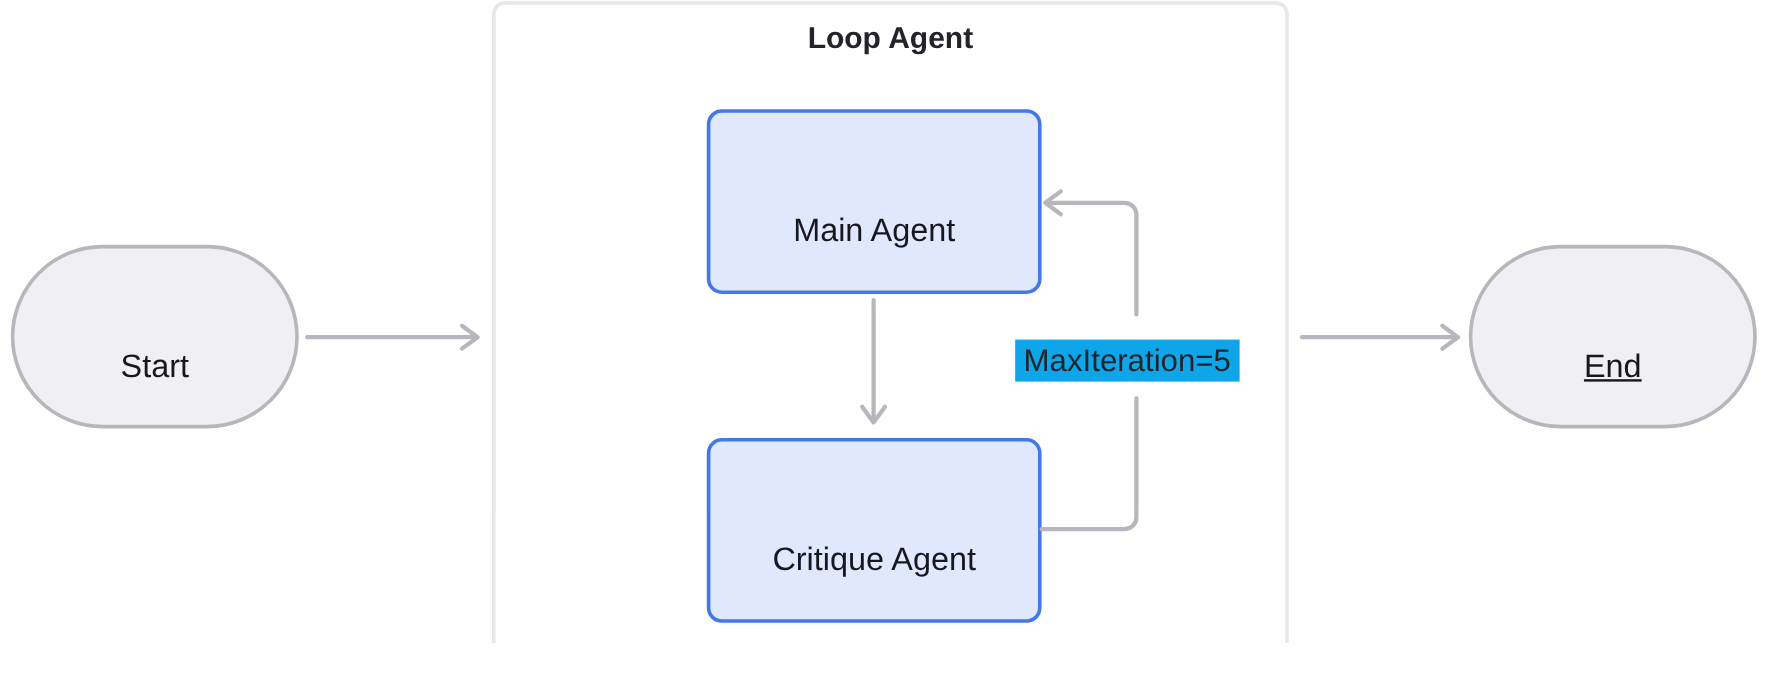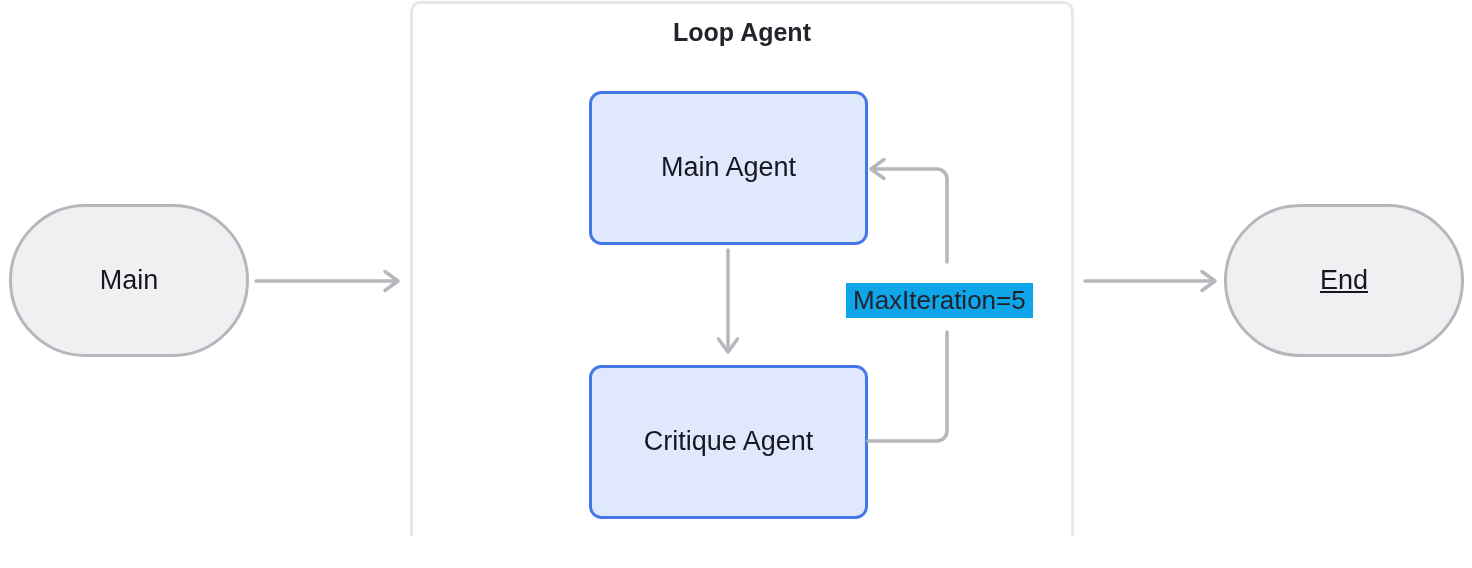--- a/index.html
+++ b/index.html
@@ -31,20 +31,21 @@
     display: flex;
     align-items: center;
     justify-content: center;
     text-align: center;
     color: #17171f;
     font-size: 27px;
     line-height: 1.15;
     font-weight: 400;
     white-space: nowrap;
     pointer-events: none;
+    margin-top: 25px;
   }
   .group-title {
     position: absolute;
     color: #23232b;
     font-size: 25px;
     font-weight: 700;
     white-space: nowrap;
     text-align: center;
   }
   .edge-label {
@@ -99,21 +100,21 @@
     </g>
 
     <g>
       <path d="M 1085 281 L 1213 281" fill="none" stroke="#b6b6bc" stroke-width="3.5" stroke-linecap="round"></path>
       <path d="M 1202 271.5 L 1215 281 L 1202 290.5" fill="none" stroke="#b6b6bc" stroke-width="3.5" stroke-linecap="round" stroke-linejoin="round"></path>
     </g>
   </svg>
 
   <div class="group-title" style="left:411px; top:18px; width:662px;">Loop Agent</div>
 
-  <div class="node-label" style="left:10px; top:205px; width:238px; height:151px;">Main</div>
+  <div class="node-label" style="left:10px; top:205px; width:238px; height:151px;">Start</div>
 
   <div class="node-label" style="left:590px; top:92px; width:277px; height:152px;">Main Agent</div>
 
   <div class="node-label" style="left:590px; top:366px; width:277px; height:152px;border-radius:14px;">Critique Agent</div>
 
   <div class="node-label" style="left:1225px; top:205px; width:238px; height:151px;text-decoration:underline;">End</div>
 
   <div class="edge-label" style="left:846px; top:283px;">MaxIteration=5</div>
 
   <div class="hit" style="left:10px; top:205px; width:238px; height:151px;"></div>

